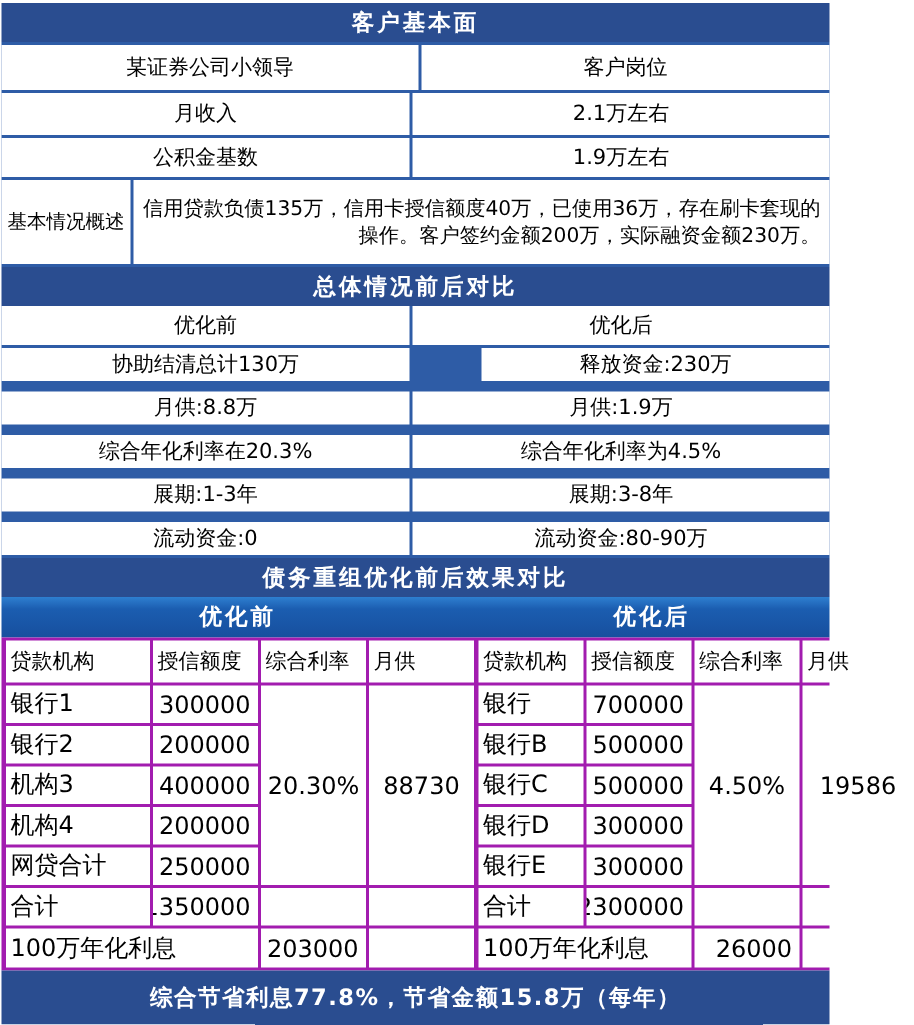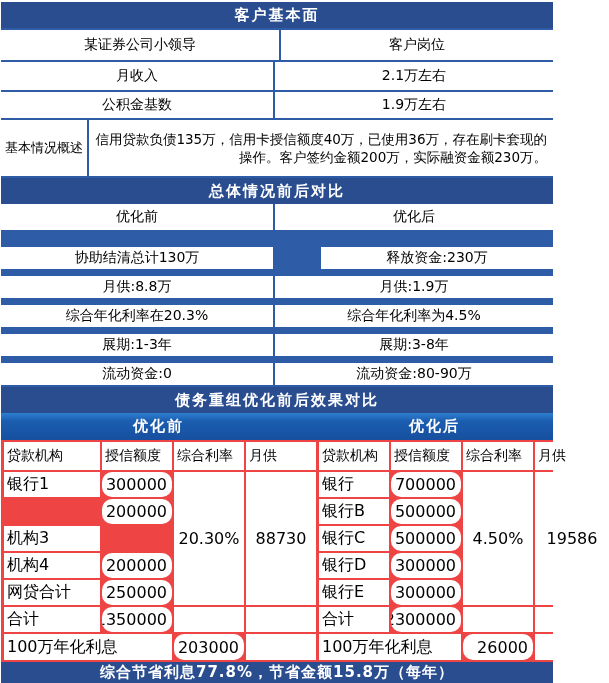--- a/index.html
+++ b/index.html
@@ -17,41 +17,41 @@
   .rcol{flex:1 1 auto;}
   .h30{height:30px}.h28{height:28px}.h26{height:26px}
   .summary-row{height:56px;}
   .sumlab{width:86px;flex:0 0 86px;font-size:13px;justify-content:center;}
   .sumtxt{flex:1;padding:2px 6px 2px 4px;font-size:13.5px;line-height:18px;align-items:center;}
   
   .ov{background:#2e5ca6;display:flex;flex-direction:column;padding-bottom:2px;}
   .ovrow{display:flex;gap:2px;}
   .ovrow .cell{height:22px;}
   .ovrow.ovhead .cell{height:26px;}
-  .ov .ovrow:nth-child(2){margin-top:17px;gap:48px;}
+  .ov .ovrow:nth-child(2){margin-top:2px;gap:48px;}
   .ov .ovrow:nth-child(n+3){margin-top:7px;}
   
   .subbar{flex:0 0 27px;display:flex;color:#fff;font-weight:bold;font-size:15px;letter-spacing:2px;
           background:linear-gradient(180deg,#2e7fd0 0%,#1b5db0 30%,#174f9e 100%);}
   .subhalf{display:flex;align-items:center;justify-content:center;}
   .subhalf.l{width:315px;flex:0 0 315px;}
   .subhalf.r{flex:1;}
   
-  .debtwrap{background:#ef4444;padding:2px 3px;display:flex;flex-direction:column;gap:2px;}
+  .debtwrap{background:#a21caf;padding:2px 3px;display:flex;flex-direction:column;gap:2px;}
   .dflex{display:flex;gap:3px;}
   .dgrid{display:grid;gap:2px;}
   .dgrid.l{width:312px;flex:0 0 312px;grid-template-columns:96px 70px 70px 1fr;grid-template-rows:28px repeat(6,25px);}
   .dgrid.r{width:290px;flex:0 0 290px;grid-template-columns:70px 70px 70px 1fr;grid-template-rows:28px repeat(6,25px);}
   .dgrid1{display:grid;gap:2px;grid-template-rows:26px;}
   .dgrid1.l{width:312px;flex:0 0 312px;grid-template-columns:168px 70px 1fr;}
   .dgrid1.r{width:290px;flex:0 0 290px;grid-template-columns:142px 70px 1fr;}
   .c{background:#fff;display:flex;align-items:center;font-size:16px;overflow:hidden;}
   .c.hd{padding-left:3px;font-size:14px;}
   .c.nm{padding-left:3px;}
-  .c.am{justify-content:flex-end;padding-right:5px;border-radius:10px;}
+  .c.am{justify-content:flex-end;padding-right:5px;}
   .c.ct{justify-content:center;}
 </style>
 </head>
 <body>
 
 <div class="sheet">
 
   <div class="bar">客户基本面</div>
 
   <div class="basic">
@@ -113,22 +113,24 @@
     <div class="dflex">
 
       <div class="dgrid l">
         <div class="c hd" style="grid-area:1/1">贷款机构</div>
         <div class="c hd" style="grid-area:1/2">授信额度</div>
         <div class="c hd" style="grid-area:1/3">综合利率</div>
         <div class="c hd" style="grid-area:1/4">月供</div>
 
         <div class="c nm" style="grid-area:2/1">银行1</div>
         <div class="c am" style="grid-area:2/2">300000</div>
+        <div class="c nm" style="grid-area:3/1">银行2</div>
         <div class="c am" style="grid-area:3/2">200000</div>
         <div class="c nm" style="grid-area:4/1">机构3</div>
+        <div class="c am" style="grid-area:4/2">400000</div>
         <div class="c nm" style="grid-area:5/1">机构4</div>
         <div class="c am" style="grid-area:5/2">200000</div>
         <div class="c nm" style="grid-area:6/1">网贷合计</div>
         <div class="c am" style="grid-area:6/2">250000</div>
 
         <div class="c ct" style="grid-area:2/3/7/4">20.30%</div>
         <div class="c ct" style="grid-area:2/4/7/5">88730</div>
 
         <div class="c nm" style="grid-area:7/1">合计</div>
         <div class="c am" style="grid-area:7/2">1350000</div>

